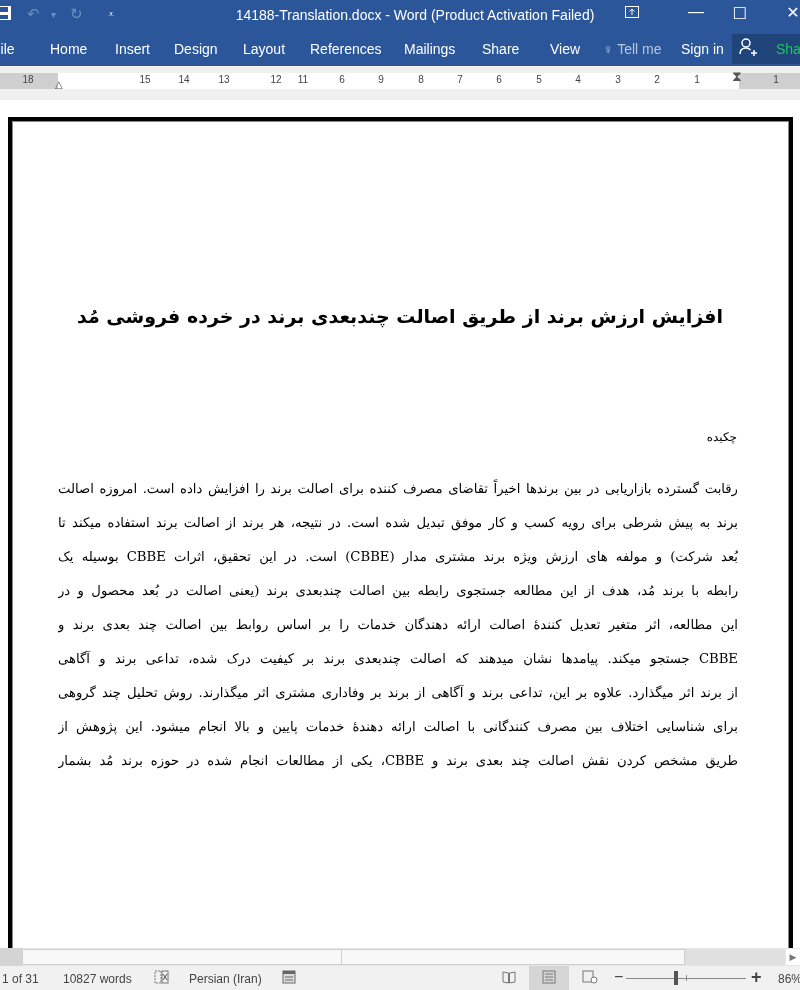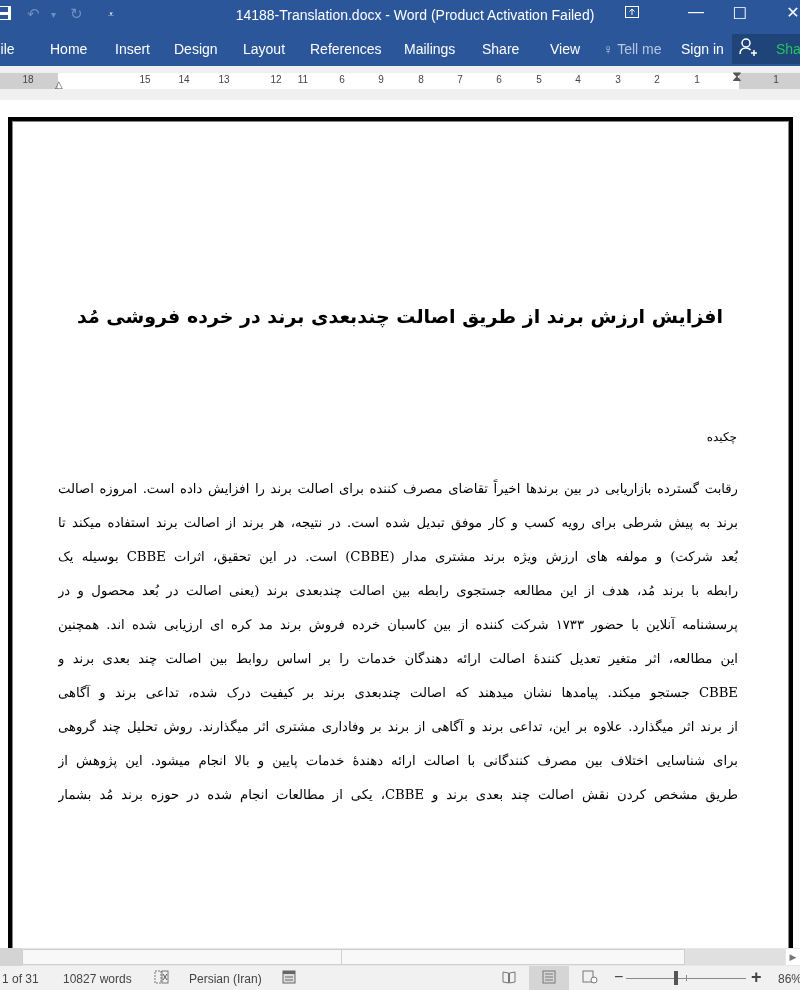--- a/index.html
+++ b/index.html
@@ -145,21 +145,20 @@
     <div class="border-inner"></div>
 
     <div class="doc-title">افزایش ارزش برند از طریق اصالت چندبعدی برند در خرده فروشی مُد</div>
     <div class="doc-heading">چکیده</div>
 
     <div class="para">
       <span class="line">رقابت گسترده بازاریابی در بین برندها اخیراً تقاضای مصرف کننده برای اصالت برند را افزایش داده است. امروزه اصالت</span>
       <span class="line">برند به پیش شرطی برای رویه کسب و کار موفق تبدیل شده است. در نتیجه، هر برند از اصالت برند استفاده میکند تا</span>
       <span class="line">بُعد شرکت) و مولفه های ارزش ویژه برند مشتری مدار (CBBE) است. در این تحقیق، اثرات CBBE بوسیله یک</span>
       <span class="line">رابطه با برند مُد، هدف از این مطالعه جستجوی رابطه بین اصالت چندبعدی برند (یعنی اصالت در بُعد محصول و در</span>
-      <span class="line">پرسشنامه آنلاین با حضور ۱۷۳۳ شرکت کننده از بین کاسبان خرده فروش برند مد کره ای ارزیابی شده اند. همچنین</span>
       <span class="line">این مطالعه، اثر متغیر تعدیل کنندهٔ اصالت ارائه دهندگان خدمات را بر اساس روابط بین اصالت چند بعدی برند و</span>
       <span class="line">CBBE جستجو میکند. پیامدها نشان میدهند که اصالت چندبعدی برند بر کیفیت درک شده، تداعی برند و آگاهی</span>
       <span class="line">از برند اثر میگذارد. علاوه بر این، تداعی برند و آگاهی از برند بر وفاداری مشتری اثر میگذارند. روش تحلیل چند گروهی</span>
       <span class="line">برای شناسایی اختلاف بین مصرف کنندگانی با اصالت ارائه دهندهٔ خدمات پایین و بالا انجام میشود. این پژوهش از</span>
       <span class="line">طریق مشخص کردن نقش اصالت چند بعدی برند و CBBE، یکی از مطالعات انجام شده در حوزه برند مُد بشمار</span>
     </div>
   </div>
 </div>
 
 <div class="hscroll">

